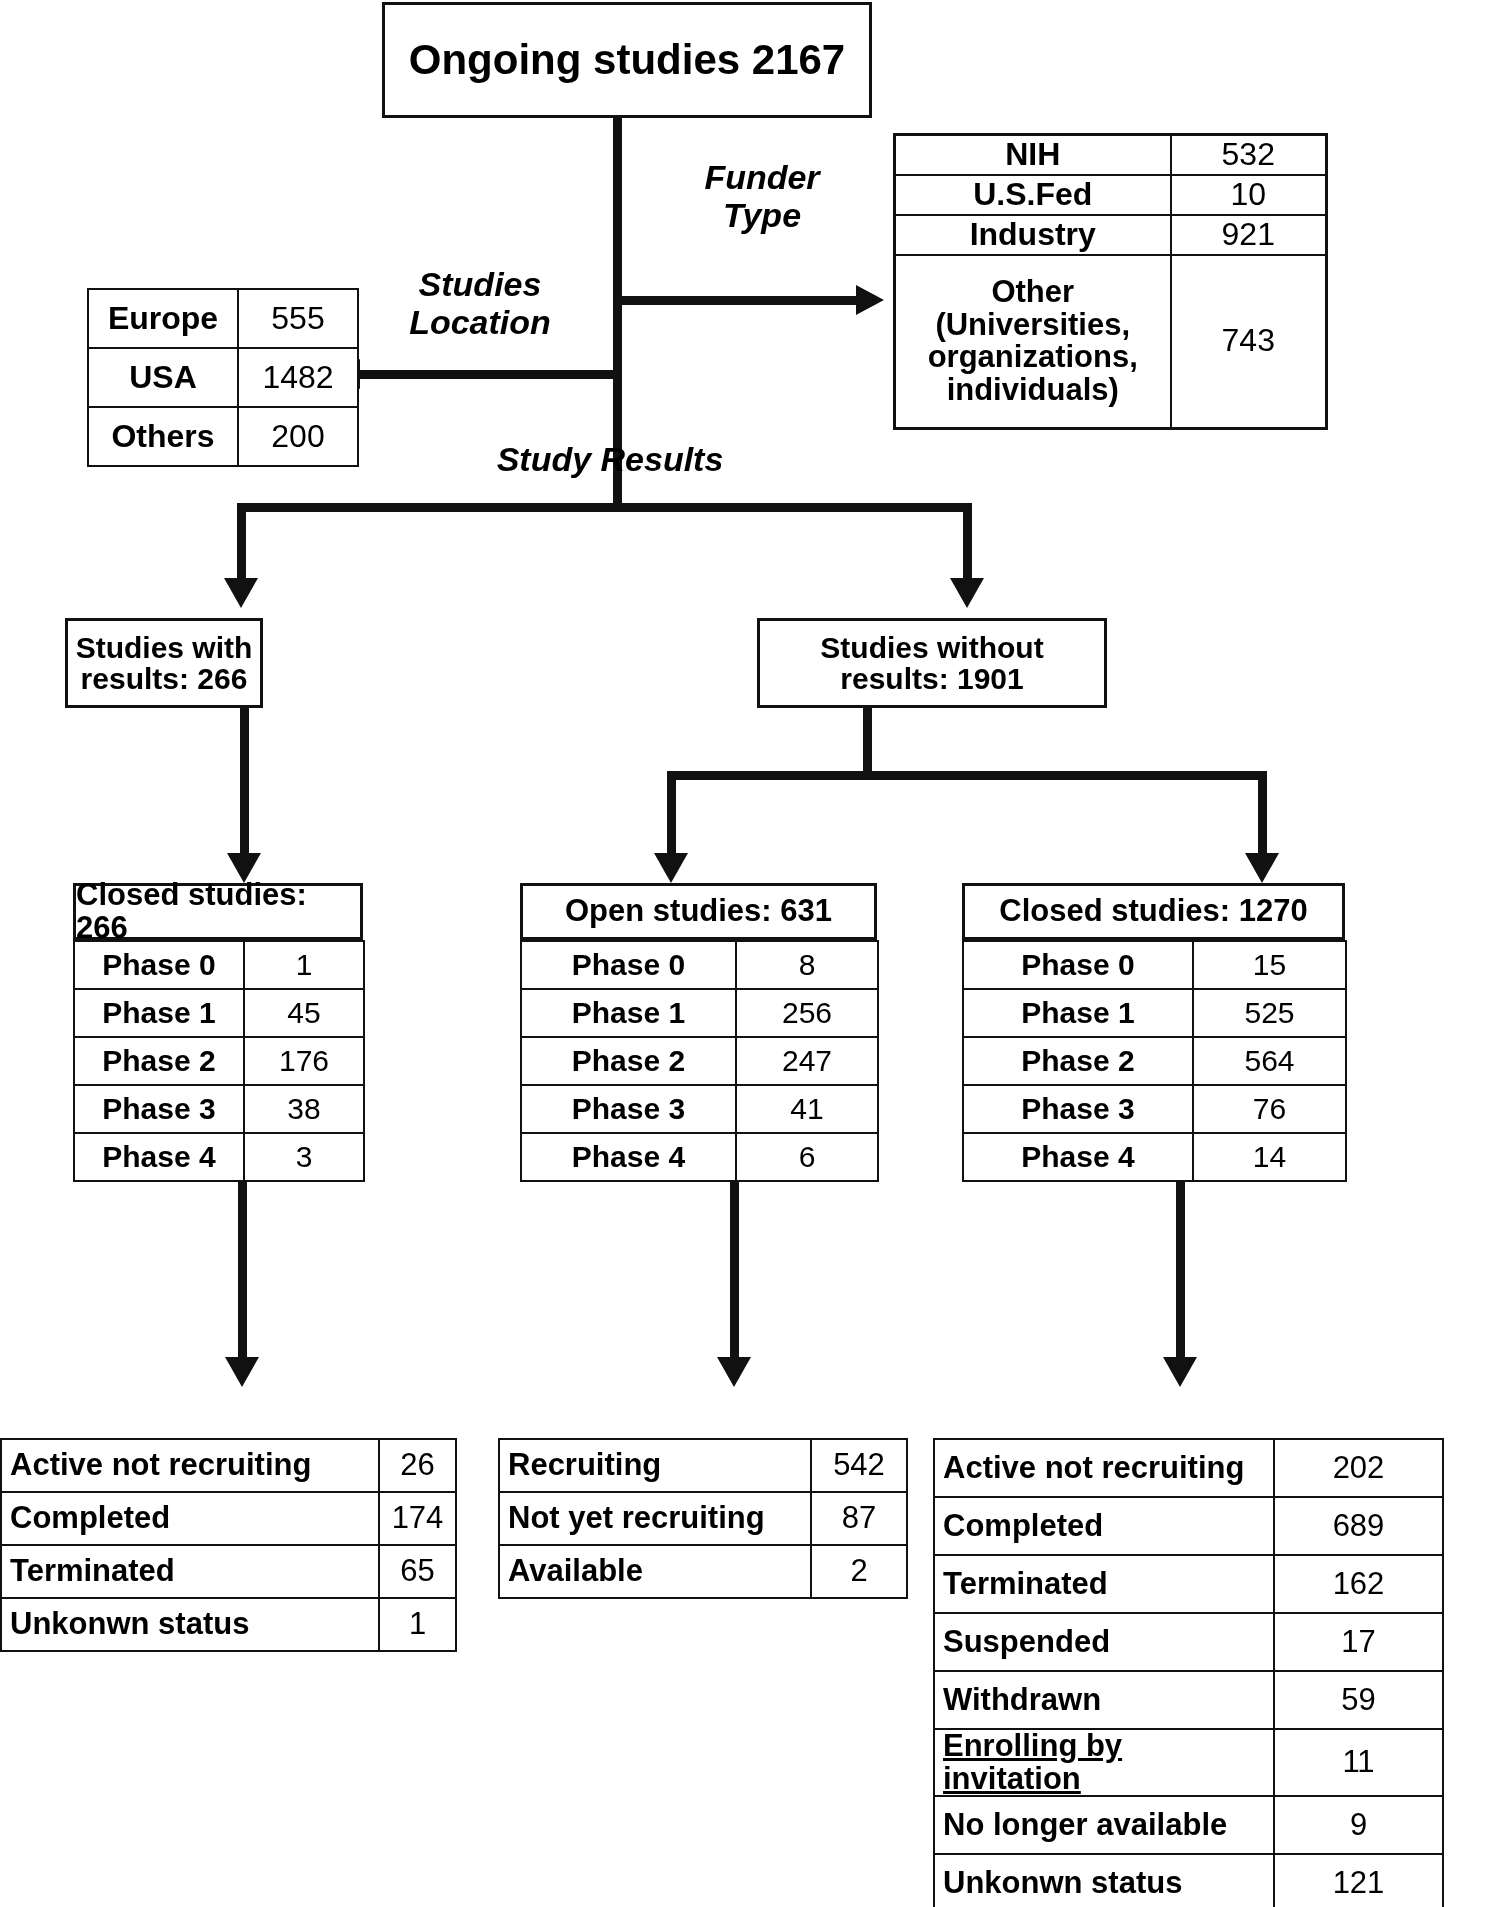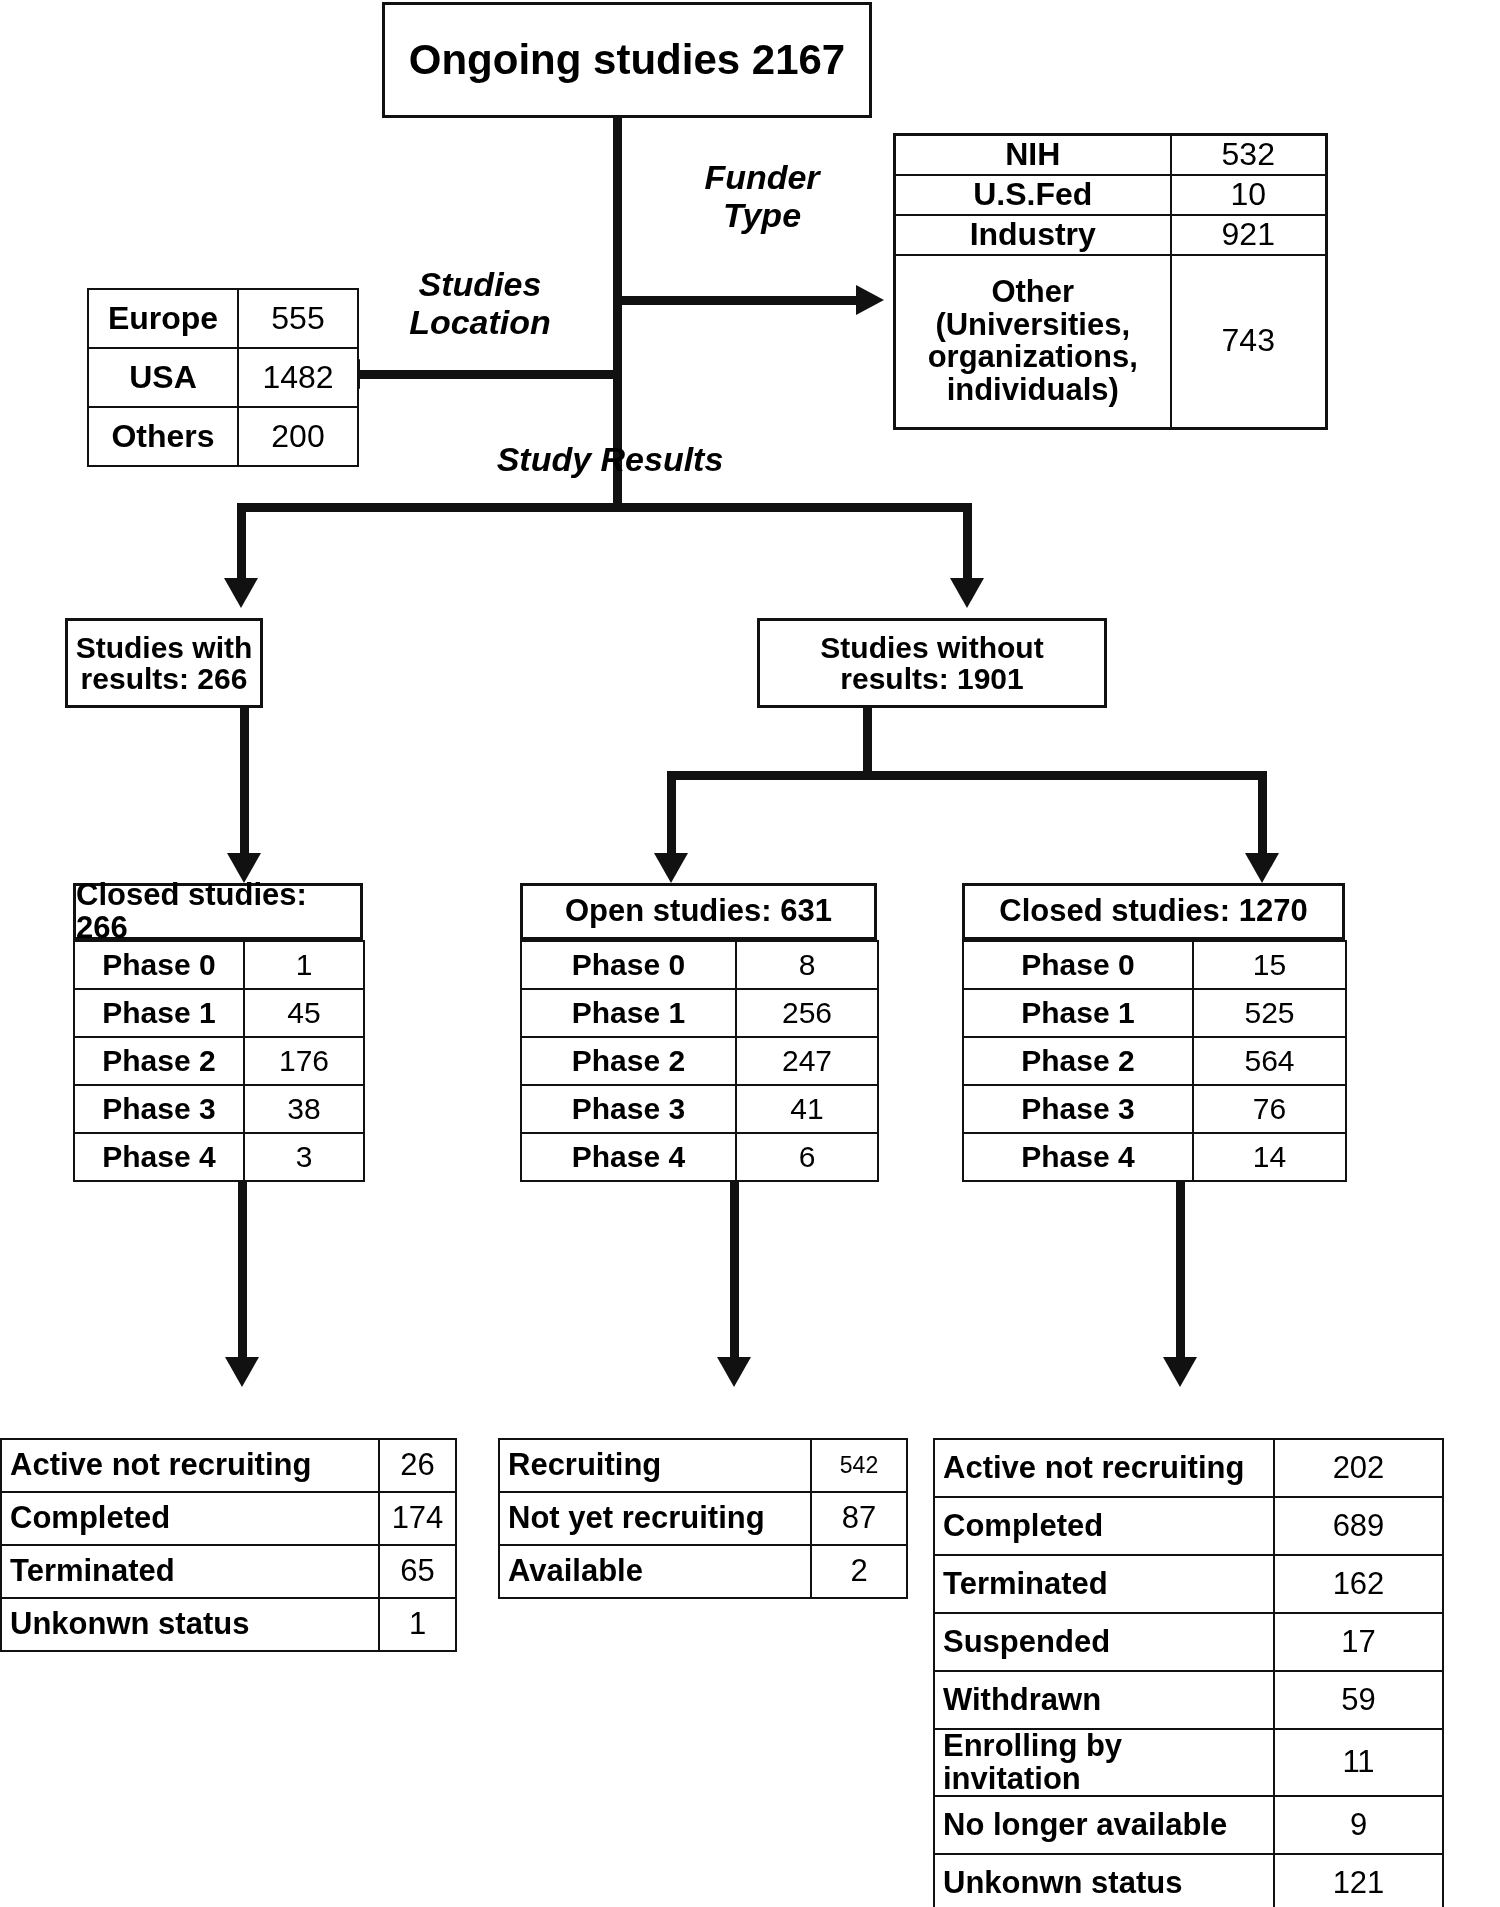--- a/index.html
+++ b/index.html
@@ -269,21 +269,21 @@
       <td class="lbl-left" style="height:53px;font-size:31px;">Unkonwn status</td>
       <td class="val" style="font-size:31px;">1</td>
     </tr>
   </tbody>
     </table>
 
   <table class="tbl" style="left:498px;top:1438px;width:410px;">
     <tbody>
         <tr>
       <td class="lbl-left" style="width:312px;height:53px;font-size:31px;">Recruiting</td>
-      <td class="val" style="width:96px;font-size:23px;">542</td>
+      <td class="val" style="width:96px;font-size:31px;">542</td>
     </tr>
     <tr>
       <td class="lbl-left" style="height:53px;font-size:31px;">Not yet recruiting</td>
       <td class="val" style="font-size:31px;">87</td>
     </tr>
     <tr>
       <td class="lbl-left" style="height:53px;font-size:31px;">Available</td>
       <td class="val" style="font-size:31px;">2</td>
     </tr>
   </tbody>
@@ -305,21 +305,21 @@
     </tr>
     <tr>
       <td class="lbl-left" style="height:58px;font-size:31px;">Suspended</td>
       <td class="val" style="font-size:31px;margin-top:12px;">17</td>
     </tr>
     <tr>
       <td class="lbl-left" style="height:58px;font-size:31px;">Withdrawn</td>
       <td class="val" style="font-size:31px;">59</td>
     </tr>
     <tr>
-      <td class="lbl-left" style="height:58px;font-size:31px;">Enrolling by invitation</td>
+      <td class="lbl-left" style="height:58px;font-size:31px;text-decoration:underline;">Enrolling by invitation</td>
       <td class="val" style="font-size:31px;">11</td>
     </tr>
     <tr>
       <td class="lbl-left" style="height:58px;font-size:31px;">No longer available</td>
       <td class="val" style="font-size:31px;">9</td>
     </tr>
     <tr>
       <td class="lbl-left" style="height:58px;font-size:31px;">Unkonwn status</td>
       <td class="val" style="font-size:31px;">121</td>
     </tr>

